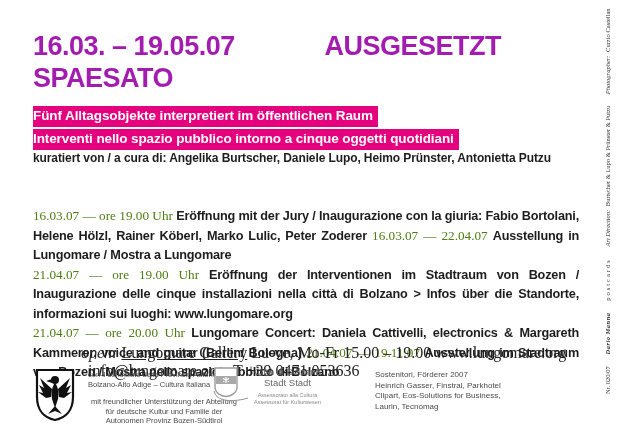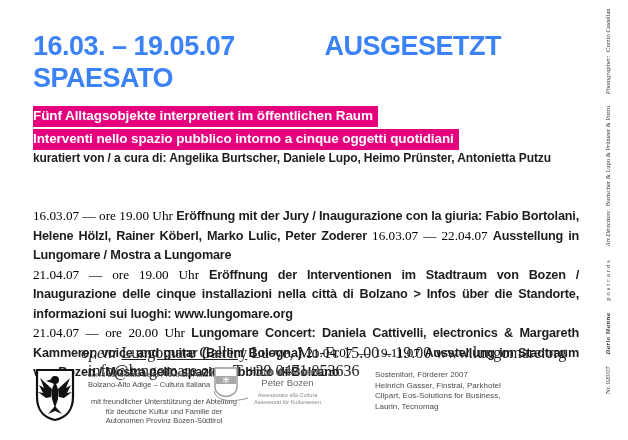--- a/index.html
+++ b/index.html
@@ -11,32 +11,32 @@
   }
   *{margin:0;padding:0;box-sizing:border-box;}
   html,body{background:#e8e8e8;}
   .poster{
     position:relative;width:628px;height:440px;background:var(--background);
     overflow:hidden;font-family:"Liberation Sans",sans-serif;color:var(--text_black);
   }
   
   .title-block{position:absolute;left:33px;top:30px;width:468px;}
   .title-row{display:flex;justify-content:space-between;
-    font-size:27px;font-weight:bold;letter-spacing:-0.5px;line-height:32px;color:#3b82f6;}
+    font-size:27px;font-weight:bold;letter-spacing:-0.5px;line-height:32px;color:#a21caf;}
   .title-row.right{justify-content:flex-start;}
   
   .subtitle{position:absolute;left:33px;top:106px;}
   .hl{display:block;width:fit-content;background:var(--accent_magenta);color:#fff;
     font-weight:bold;font-size:13.5px;line-height:16px;padding:2px 5px 3px 0;margin-bottom:2px;
     letter-spacing:-0.1px;}
   
   .curators{position:absolute;left:33px;top:151px;font-size:12px;font-weight:bold;letter-spacing:-0.1px;}
   
   .program{position:absolute;left:33px;top:206px;width:546px;text-align:justify;line-height:17.5px;}
-  .program .d{font-family:"Liberation Serif",serif;font-size:13.2px;color:#000000;font-weight:normal;}
+  .program .d{font-family:"Liberation Serif",serif;font-size:13.2px;color:#4d7c0f;font-weight:normal;}
   .program .b{font-family:"Liberation Sans",sans-serif;font-size:12.7px;font-weight:bold;
     letter-spacing:-0.2px;color:var(--text_black);}
   
   .open-line{position:absolute;left:33px;top:344px;font-family:Liberation Serif, serif;
     font-size:16px;color:#222;margin-left:48px;}
   .open-label{font-style:italic;}
   .gallery-name{text-decoration:underline;}
   .gap{margin-left:7px;}
   
   .footer{position:absolute;left:33px;top:367px;width:562px;height:66px;}
@@ -114,21 +114,21 @@
 
     <div class="city-logo">
       <svg width="52" height="40" viewBox="0 0 52 40" aria-hidden="true">
         <path d="M5,1 H27 V20 C27,26 21,29 16,29.5 C11,29 5,26 5,20 Z" fill="#ffffff" stroke="#9a9a9a" stroke-width="1.4"></path>
         <rect x="6" y="9" width="20" height="8" fill="#a8a8a8"></rect>
         <path d="M16,10 V16 M13,11.5 L19,14.5 M19,11.5 L13,14.5" stroke="#ffffff" stroke-width="1.2"></path>
         <path d="M4,24 C6,34 20,36 38,31" fill="none" stroke="#9a9a9a" stroke-width="1.1"></path>
       </svg>
       <div class="city-text">
         <div class="city-name">Città di Bolzano</div>
-        <div class="city-name">Peter Bozen</div>
+        <div class="city-name">Stadt Stadt</div>
         <div class="city-dept first">Assessorato alla Cultura</div>
         <div class="city-dept">Assessorat für Kulturwesen</div>
       </div>
     </div>
 
     <div class="sponsors">
       <p>Sostenitori, Förderer 2007</p>
       <p>Heinrich Gasser, Finstral, Parkhotel</p>
       <p>Clipart, Eos-Solutions for Business,</p>
       <p>Laurin, Tecnomag</p>

